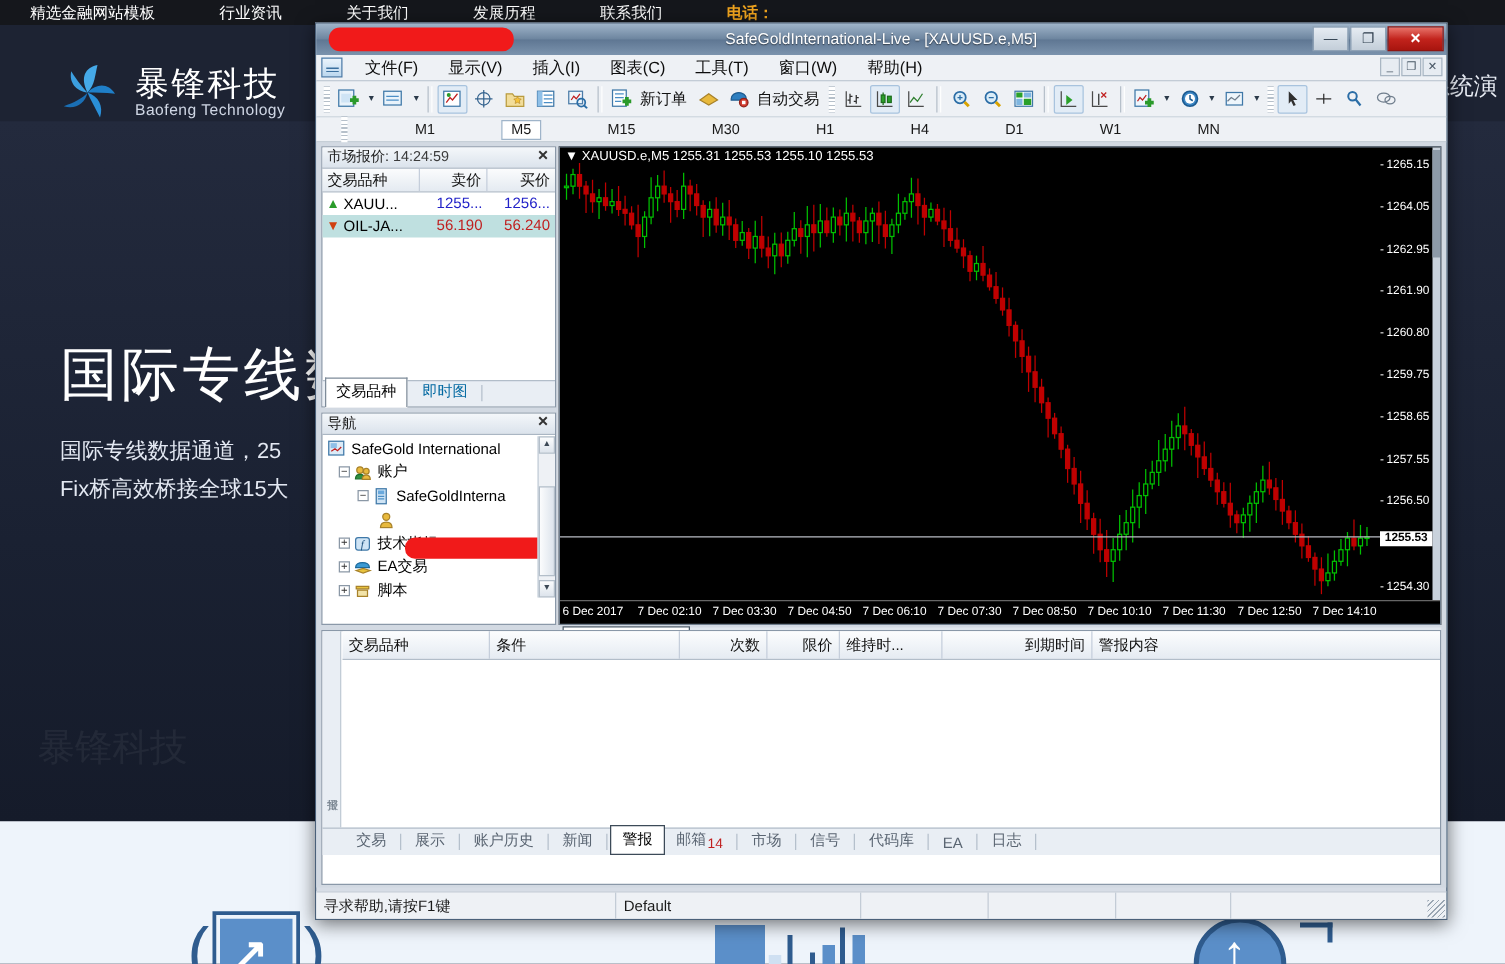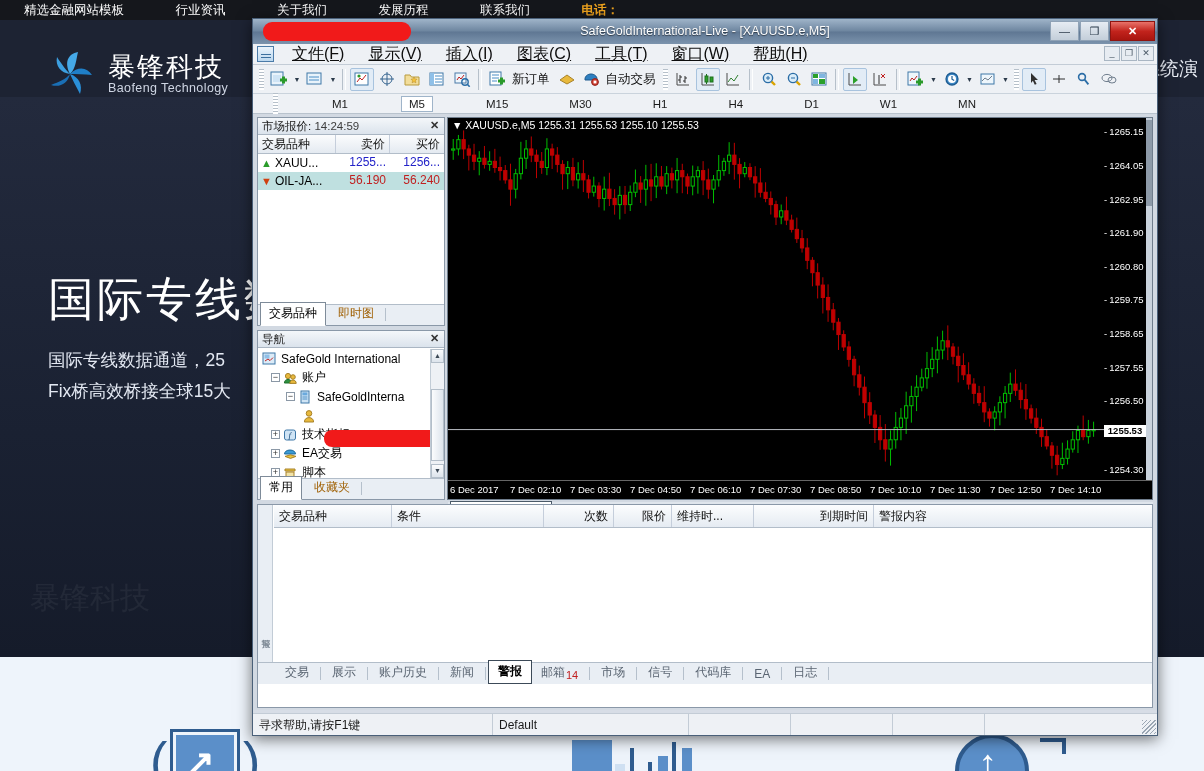--- a/index.html
+++ b/index.html
@@ -117,21 +117,21 @@
   }
   #menu-doc-icon {
     width: 17px; height: 16px; margin: 0 6px 0 2px;
     background: linear-gradient(180deg,#eaf3fb,#bcd8ef);
     border: 1px solid #4b7ba8; position: relative;
   }
   #menu-doc-icon::after {
     content: ""; position: absolute; left: 3px; top: 7px; width: 10px; height: 6px;
     background: repeating-linear-gradient(180deg,#3a6f9e 0 1px, transparent 1px 3px);
   }
-  .menu-item { padding: 0 12px; color: #0d0d0d; font-size: 16px; cursor: default; text-decoration: underline; }
+  .menu-item { padding: 0 12px; color: #0d0d0d; font-size: 13px; cursor: default; }
   .mdi-ctrls { position: absolute; right: 3px; top: 2px; display: flex; gap: 1px; }
   .mdi-btn {
     width: 16px; height: 15px; border: 1px solid #a9b6c3; background: #e7ecf2;
     font-size: 9px; line-height: 13px; text-align: center; color: #4a5866;
   }
 
   #mt4-toolbar {
     height: 29px; background: #eef1f5; border-bottom: 1px solid #cad3dc;
     display: flex; align-items: center; padding-left: 4px; gap: 1px;
   }
@@ -190,21 +190,21 @@
   .mw-row .c3 { width: 54px; text-align: right; padding-right: 4px; }
   .arr-up { color: #2a9c2a; font-size: 11px; }
   .arr-dn { color: #d04010; font-size: 11px; }
   .v-blue { color: #2222c8; }
   .v-red  { color: #c02020; }
   .mw-tabs, .nav-tabs {
     position: absolute; left: 0; bottom: 0; width: 100%; height: 21px;
     background: #e9eef4; border-top: 1px solid #b2bdc9; display: flex; align-items: flex-end;
   }
   .ptab {
-    font-size: 12px; padding: 2px 8px 3px; color: #a16207; border: 1px solid transparent;
+    font-size: 12px; padding: 2px 8px 3px; color: #0369a1; border: 1px solid transparent;
     margin: 0 1px -1px 2px;
   }
   .ptab.sel { background: #fff; border: 1px solid #7e8b99; border-bottom-color: #fff; color: #000; font-weight: normal; }
   .ptab-div { width: 1px; height: 13px; background: #b5c0cc; margin: 0 3px 4px 1px; }
 
   
   #navigator {
     position: absolute; left: 4px; top: 216px; width: 188px; height: 170px;
     background: #ffffff; border: 1px solid #8a98a8;
   }
@@ -297,21 +297,21 @@
   #term-side-glyph {
     position: absolute; left: 1px; bottom: 2px; width: 13px; height: 28px;
     font-size: 9px; color: #77838f; writing-mode: vertical-rl; line-height: 13px;
   }
   #term-tabs {
     position: absolute; left: 0; right: 0; bottom: 23px; height: 22px;
     background: #e9eef4; border-top: 1px solid #b2bdc9;
     display: flex; align-items: flex-end; padding-left: 18px;
   }
   .ttab { font-size: 12px; padding: 2px 9px 3px; color: #5a6572; }
-  .ttab.sel { background: #fff; border: 1px solid #3c4a58; color: #000; font-weight: bold; }
+  .ttab.sel { background: #fff; border: 1px solid #3c4a58; color: #000; }
   .ttab .badge { color: #c02020; font-size: 11px; vertical-align: sub; margin-left: 1px; }
   .ttab-div { width: 1px; height: 13px; background: #b5c0cc; margin: 0 2px 4px 2px; }
 
   #statusbar {
     position: absolute; left: 0; right: 0; bottom: 0; height: 22px;
     background: #eef1f5; border-top: 1px solid #c3ccd6; display: flex;
     font-size: 12px; color: #1a1a1a; align-items: center;
   }
   #statusbar .cell { border-right: 1px solid #c3ccd6; height: 100%; padding: 3px 6px; line-height: 16px; }
   #sb-grip {
@@ -738,25 +738,20 @@
         </div>
         <div id="nav-redact"></div>
       </div>
 
       <div class="nav-scroll">
         <div class="arw">▲</div>
         <div class="thumb"></div>
         <div class="arw" style="position:absolute;bottom:0;left:0;right:0">▼</div>
       </div>
 
-      <div class="nav-tabs">
-        <div class="ptab sel">常用</div>
-        <div class="ptab">收藏夹</div>
-        <div class="ptab-div"></div>
-      </div>
     </div>
 
     <div id="chart-win">
       <div id="chart-header">
         <span>▼</span>
         <span>XAUUSD.e,M5  1255.31 1255.53 1255.10 1255.53</span>
       </div>
       <div id="chart-plot">
         <svg id="candles-svg" width="100%" height="100%" preserveAspectRatio="none" viewBox="0 0 660 364">
             <line x1="5.24" y1="21.13" x2="5.24" y2="42.07" stroke="#00c000" stroke-width="1"></line>

